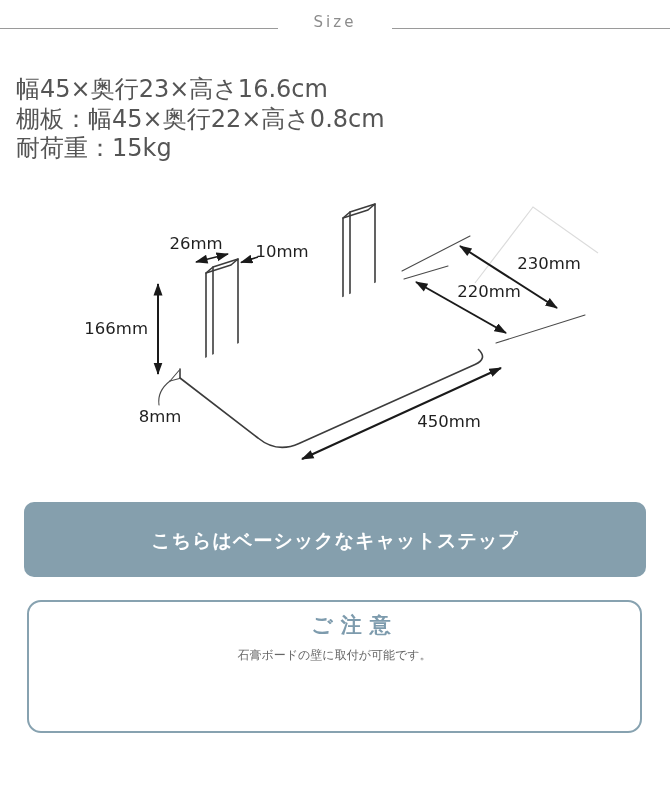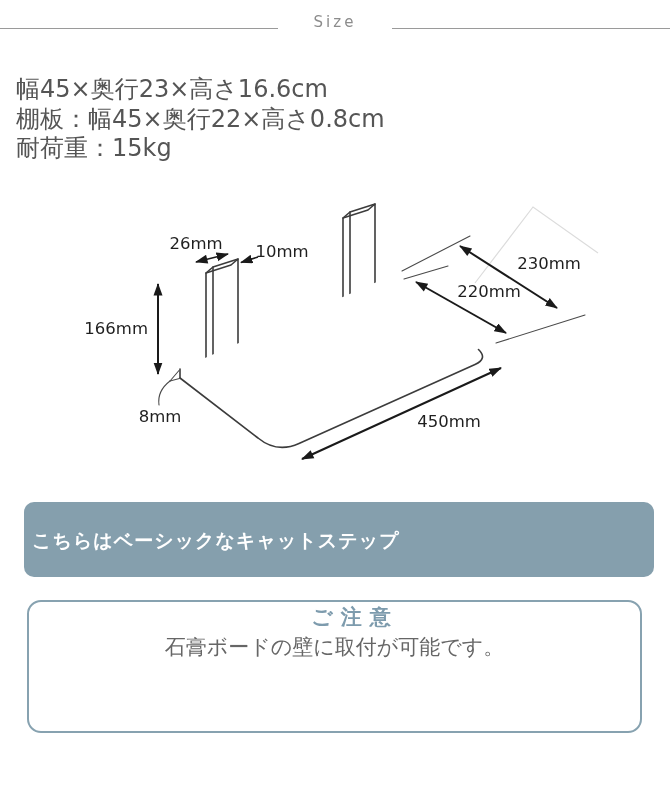--- a/index.html
+++ b/index.html
@@ -27,36 +27,35 @@
   .fillwhite{fill:#ffffff;stroke:none;}
   .thin{fill:none;stroke:#4a4a4a;stroke-width:1.1;stroke-linecap:round;}
   .faint{fill:none;stroke:#dcdcdc;stroke-width:1.2;}
   .dim{fill:none;stroke:#1a1a1a;stroke-width:2;}
   .dim-sm{fill:none;stroke:#1a1a1a;stroke-width:1.5;}
   .dimlabel{font-size:16.5px;fill:#1f1f1f;}
   
   .banner{
     position:absolute;left:24px;top:502px;width:622px;height:75px;
     border-radius:10px;display:flex;flex-direction:column;justify-content:center;
-    color:#ffffff;font-weight:bold;font-size:19px;line-height:28px;
+    text-align:center;color:#ffffff;font-weight:bold;font-size:19px;line-height:28px;
     letter-spacing:1px;
-    padding-left:8px;
   }
   
   .notice{
     position:absolute;left:27px;top:600px;width:615px;height:133px;
     box-sizing:border-box;border:2px solid #87a2b0;border-radius:14px;
     text-align:center;background:#ffffff;
   }
   .notice-title{
-    margin-top:1px;font-size:21px;font-weight:bold;letter-spacing:8px;
+    margin-top:9px;font-size:21px;font-weight:bold;letter-spacing:8px;
     color:#7d9bad;text-indent:8px;padding-left:33px;
   }
   .notice-body{
-    margin-top:3px;font-size:21px;line-height:27.5px;color:#666666;
+    margin-top:3px;font-size:12px;line-height:27.5px;color:#666666;
   }
 </style>
 </head>
 <body>
 
 <div class="rule rule-left"></div>
 <div class="rule rule-right"></div>
 <div class="size-title">Size</div>
 
 <div class="specs">

